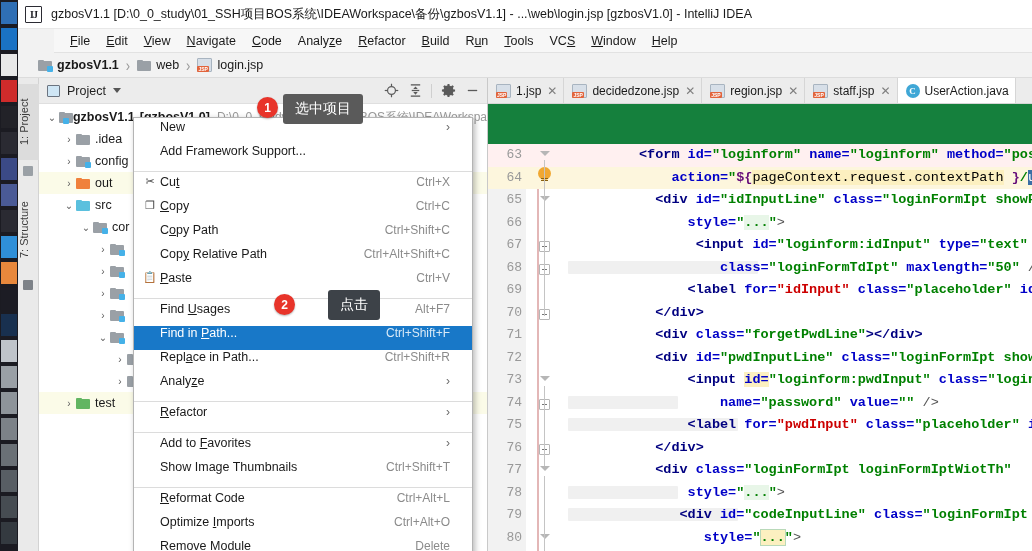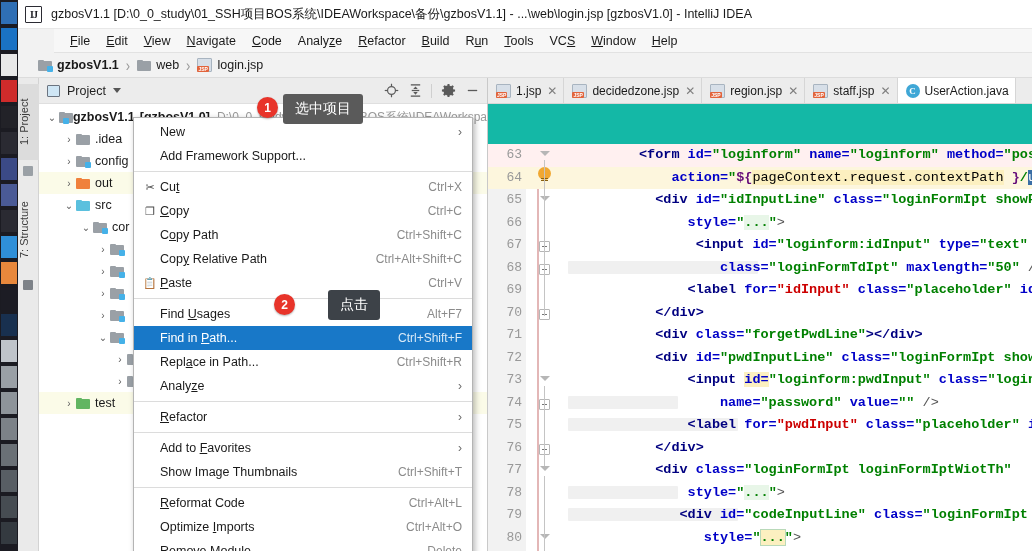--- a/index.html
+++ b/index.html
@@ -193,22 +193,22 @@
   .ctxmenu {
     position: absolute; left: 133px; top: 117px;
     width: 340px;
     background: #ffffff;
     border: 1px solid #b4b4b4;
     box-shadow: 2px 2px 6px rgba(0,0,0,.28);
     padding: 2px 0;
     z-index: 40;
   }
   .ctx-item {
-    height: 24px; display: flex; align-items: center;
-    padding: 0 10px 0 6px; font-size: 12.5px; color: #1a1a1a;
+    height: 24px; display: flex; align-items: flex-start;
+    padding: 0 22px 0 6px; font-size: 12.5px; color: #1a1a1a;
     cursor: default; position: relative;
   }
   .ctx-item.sel { background: #1878c8; color: #ffffff; }
   .ctx-ic {
     width: 20px; flex: 0 0 auto; text-align: center;
     font-size: 11px; color: #4a4a4a;
   }
   .ctx-label { flex: 1 1 auto; white-space: nowrap; }
   .ctx-label u { text-decoration: underline; }
   .ctx-key { color: #8b8b8b; font-size: 12px; margin-left: 14px; white-space: nowrap; }
@@ -230,21 +230,21 @@
     font-size: 14px; padding: 6px 12px;
     border-radius: 3px; white-space: nowrap;
     font-family: "DejaVu Sans", sans-serif;
   }
   .tip.dark { background: #3d4248; margin-left: 27px; }
 
   
   .editor {
     position: absolute; left: 488px; top: 78px;
     width: 544px; height: 473px;
-    background: #14b8a6;
+    background: #15803d;
   }
   .tabs {
     height: 26px; background: #ececec;
     display: flex; align-items: stretch;
     border-bottom: 1px solid #d6d6d6;
     overflow: hidden;
   }
   .tab {
     display: flex; align-items: center;
     padding: 0 6px 0 8px;

